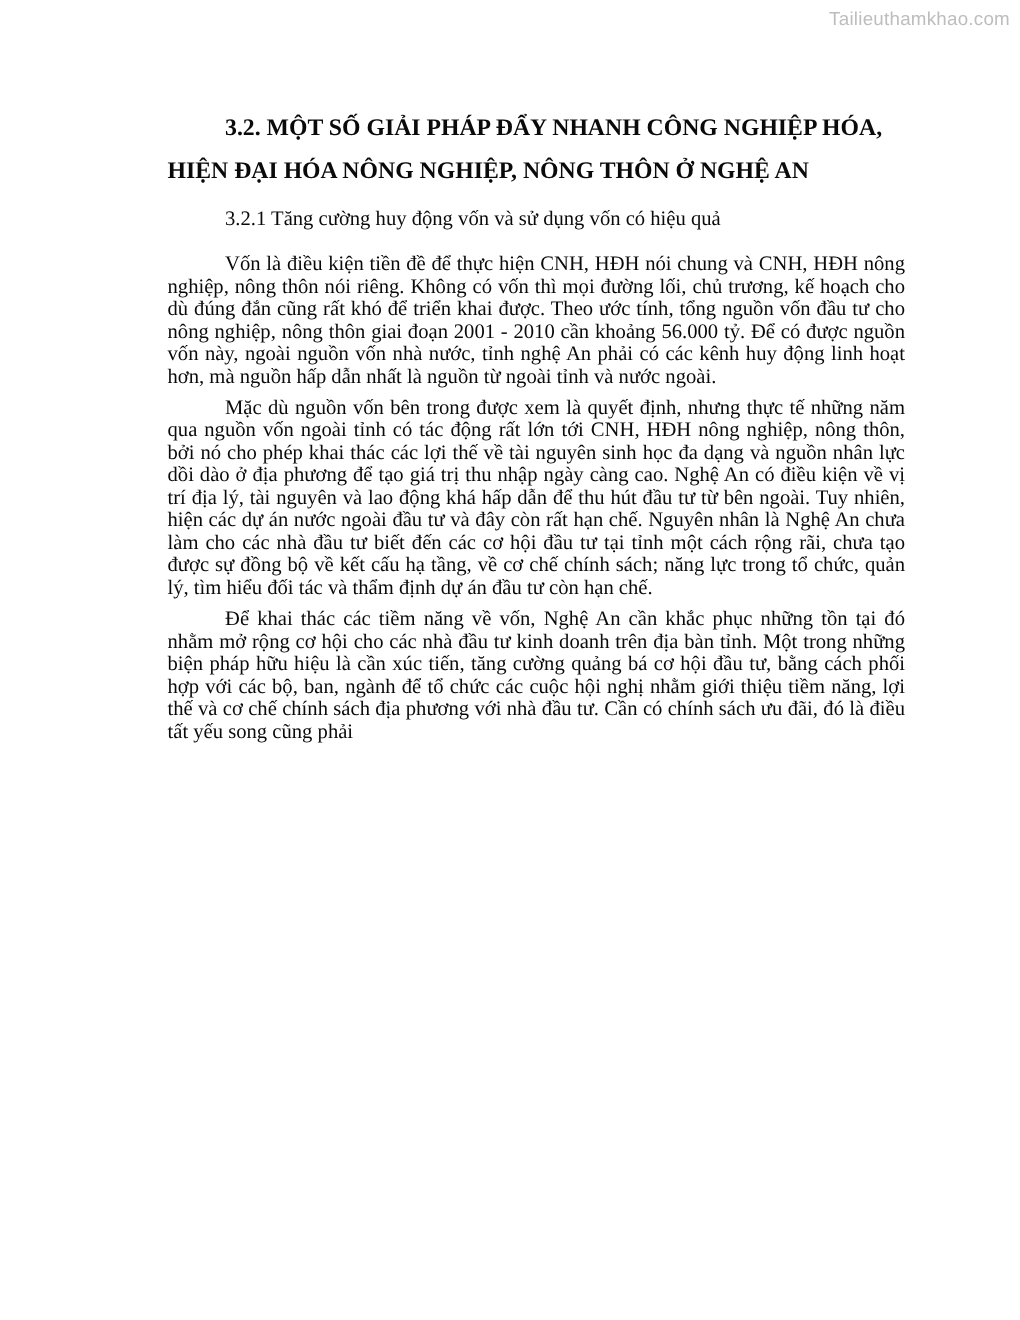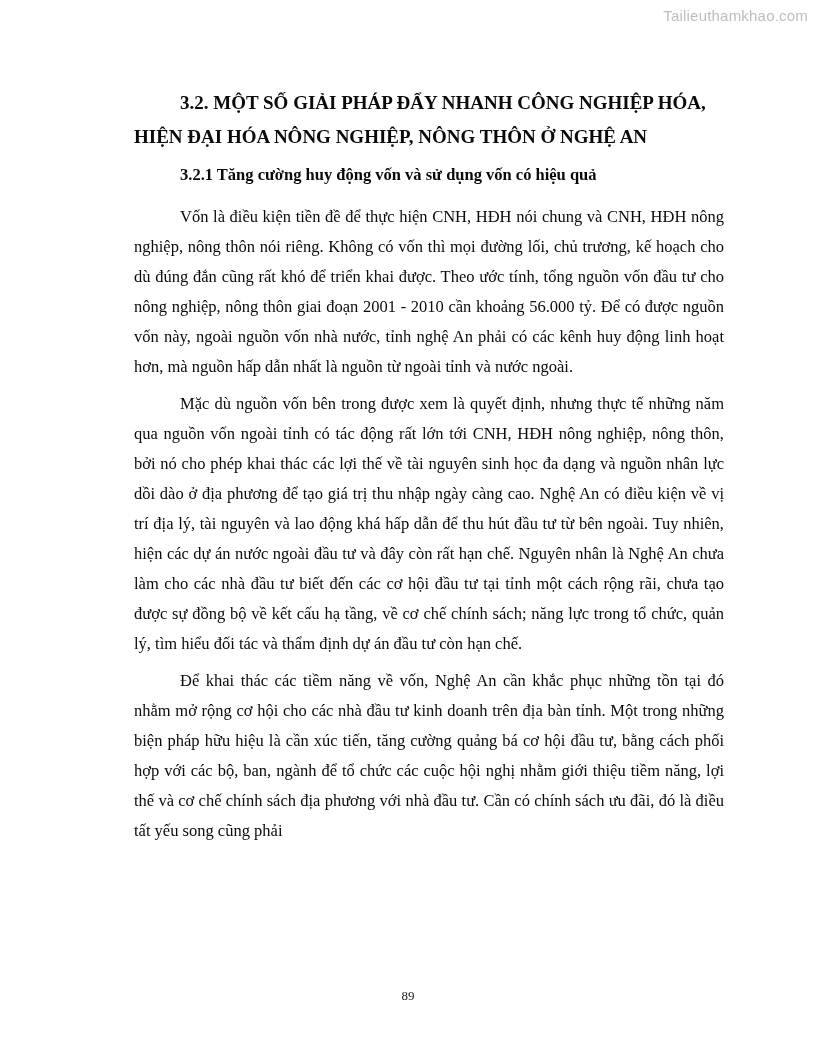--- a/index.html
+++ b/index.html
@@ -33,28 +33,28 @@
   .heading {
     font-size: 19px;
     font-weight: bold;
     line-height: 34px;
     text-align: left;
     text-indent: 46px;
     margin-bottom: 6px;
   }
   .subheading {
     font-size: 16.5px;
-    font-weight: bold;
+    font-weight: normal;
     line-height: 30px;
     text-indent: 46px;
     margin-bottom: 12px;
   }
   .para {
     font-size: 16.5px;
-    line-height: 30px;
+    line-height: 18px;
     text-align: justify;
     text-indent: 46px;
     margin-bottom: 7px;
   }
   .page-number {
     position: absolute;
     bottom: 52px;
     left: 0;
     width: 100%;
     text-align: center;
@@ -76,15 +76,14 @@
     <div class="subheading">3.2.1 Tăng cường huy động vốn và sử dụng vốn có hiệu quả</div>
 
     <p class="para">Vốn là điều kiện tiền đề để thực hiện CNH, HĐH nói chung và CNH, HĐH nông nghiệp, nông thôn nói riêng. Không có vốn thì mọi đường lối, chủ trương, kế hoạch cho dù đúng đắn cũng rất khó để triển khai được. Theo ước tính, tổng nguồn vốn đầu tư cho nông nghiệp, nông thôn giai đoạn 2001 - 2010 cần khoảng 56.000 tỷ. Để có được nguồn vốn này, ngoài nguồn vốn nhà nước, tỉnh nghệ An phải có các kênh huy động linh hoạt hơn, mà nguồn hấp dẫn nhất là nguồn từ ngoài tỉnh và nước ngoài.</p>
 
     <p class="para">Mặc dù nguồn vốn bên trong được xem là quyết định, nhưng thực tế những năm qua nguồn vốn ngoài tỉnh có tác động rất lớn tới CNH, HĐH nông nghiệp, nông thôn, bởi nó cho phép khai thác các lợi thế về tài nguyên sinh học đa dạng và nguồn nhân lực dồi dào ở địa phương để tạo giá trị thu nhập ngày càng cao. Nghệ An có điều kiện về vị trí địa lý, tài nguyên và lao động khá hấp dẫn để thu hút đầu tư từ bên ngoài. Tuy nhiên, hiện các dự án nước ngoài đầu tư và đây còn rất hạn chế. Nguyên nhân là Nghệ An chưa làm cho các nhà đầu tư biết đến các cơ hội đầu tư tại tỉnh một cách rộng rãi, chưa tạo được sự đồng bộ về kết cấu hạ tầng, về cơ chế chính sách; năng lực trong tổ chức, quản lý, tìm hiểu đối tác và thẩm định dự án đầu tư còn hạn chế.</p>
 
     <p class="para">Để khai thác các tiềm năng về vốn, Nghệ An cần khắc phục những tồn tại đó nhằm mở rộng cơ hội cho các nhà đầu tư kinh doanh trên địa bàn tỉnh. Một trong những biện pháp hữu hiệu là cần xúc tiến, tăng cường quảng bá cơ hội đầu tư, bằng cách phối hợp với các bộ, ban, ngành để tổ chức các cuộc hội nghị nhằm giới thiệu tiềm năng, lợi thế và cơ chế chính sách địa phương với nhà đầu tư. Cần có chính sách ưu đãi, đó là điều tất yếu song cũng phải</p>
 
   </div>
 
-  <div class="page-number">89</div>
 
 </div>
 
 </body></html>

